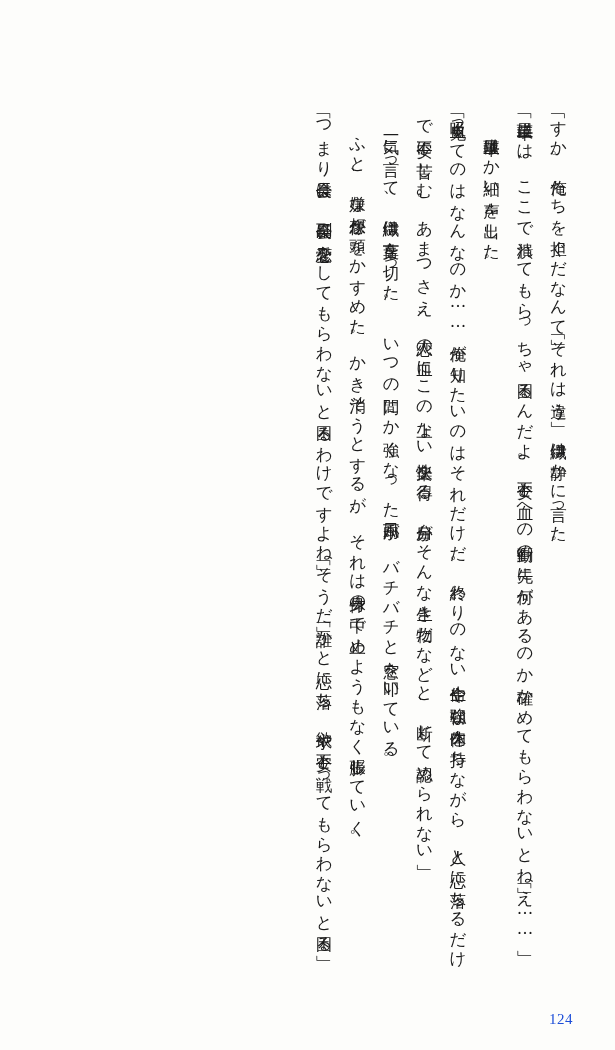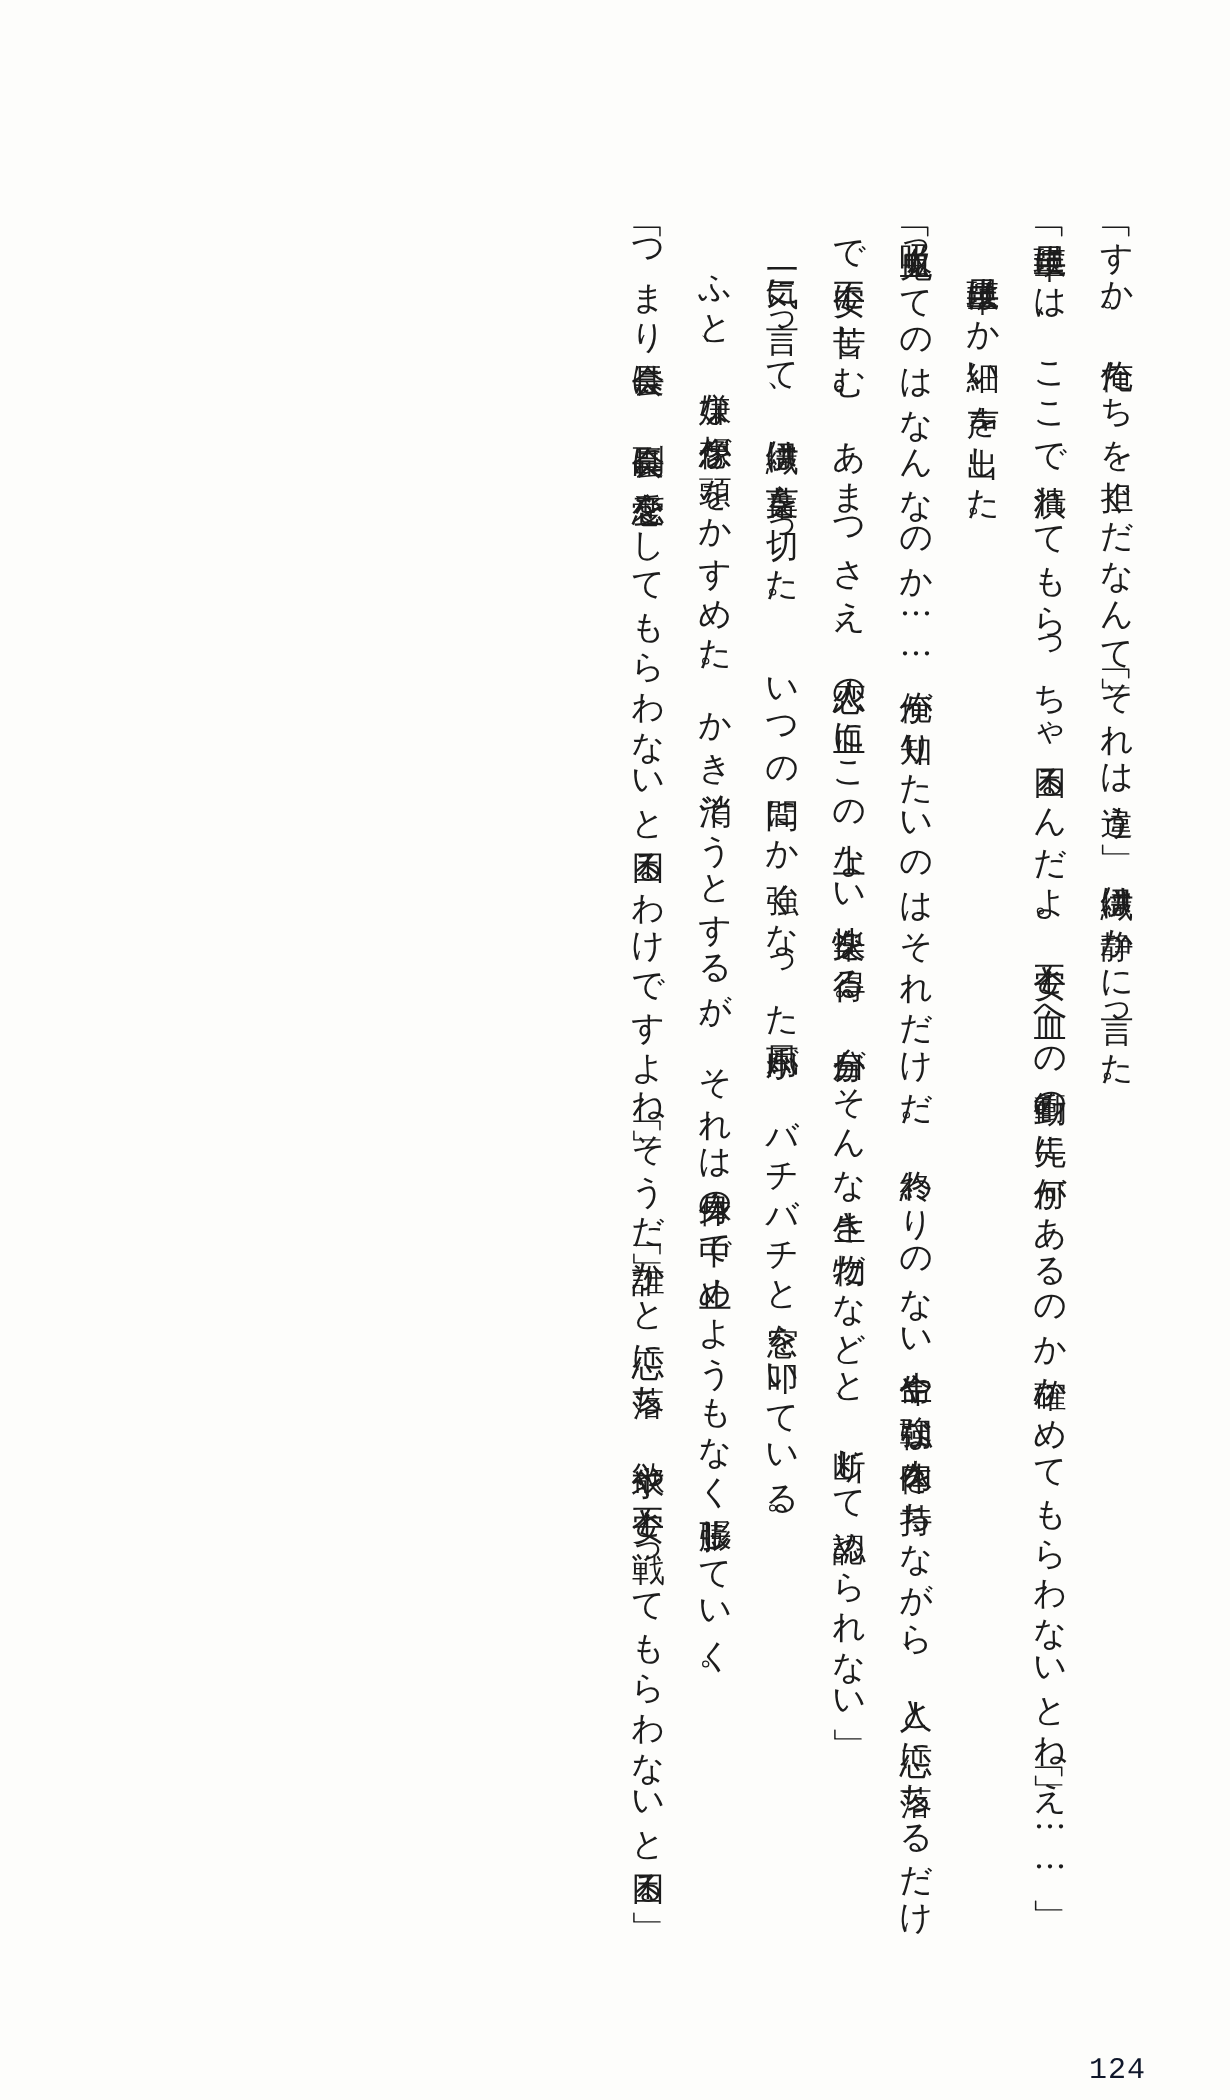--- a/index.html
+++ b/index.html
@@ -39,24 +39,24 @@
     align-content: flex-start;
   }
   #text-block p {
     margin: 0;
     padding: 0;
     text-indent: 0;
   }
   #page-number {
     position: absolute;
     right: 42px;
-    bottom: 6px;
+    bottom: 22px;
     font-size: 15px;
-    color: #0f172a;
-    font-family: Liberation Mono, monospace;
+    color: #1d4ed8;
+    font-family: Liberation Serif, serif;
     letter-spacing: 0.5px;
   }
 </style>
 </head>
 <body>
 
 <div id="page">
 
   <div id="text-block">
     <p>「すか。俺たちを担ぐだなんて」</p>

